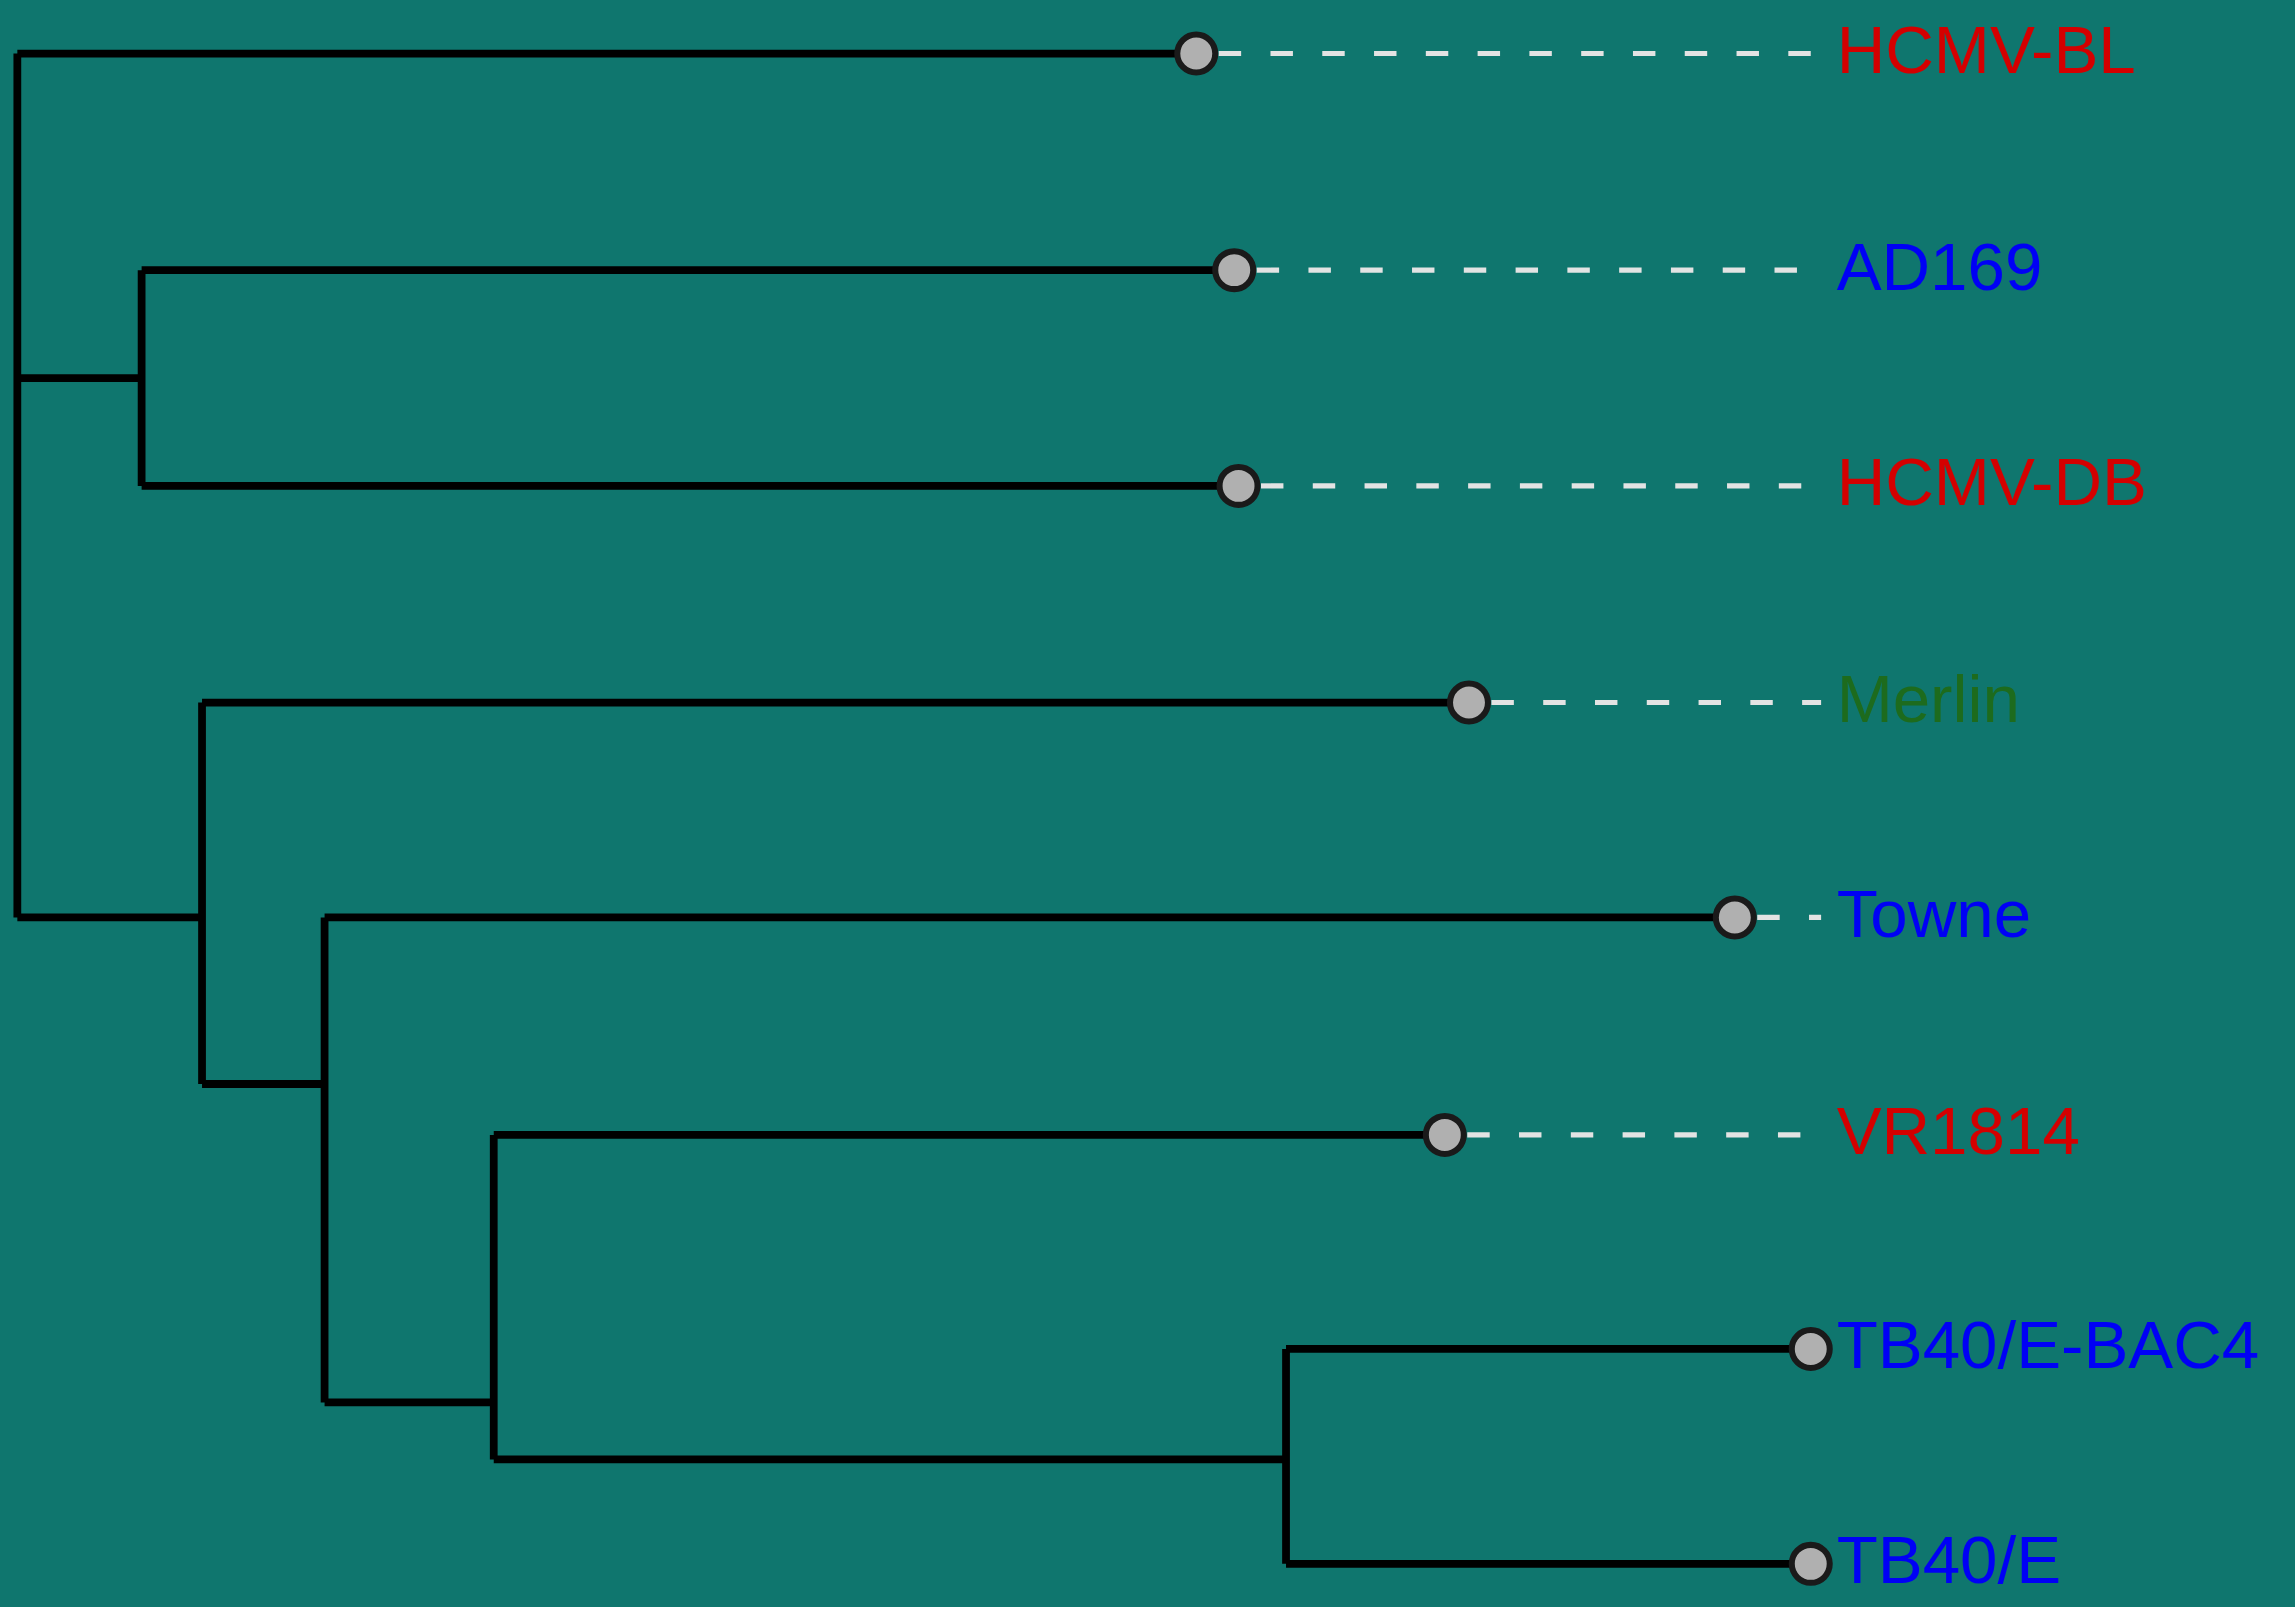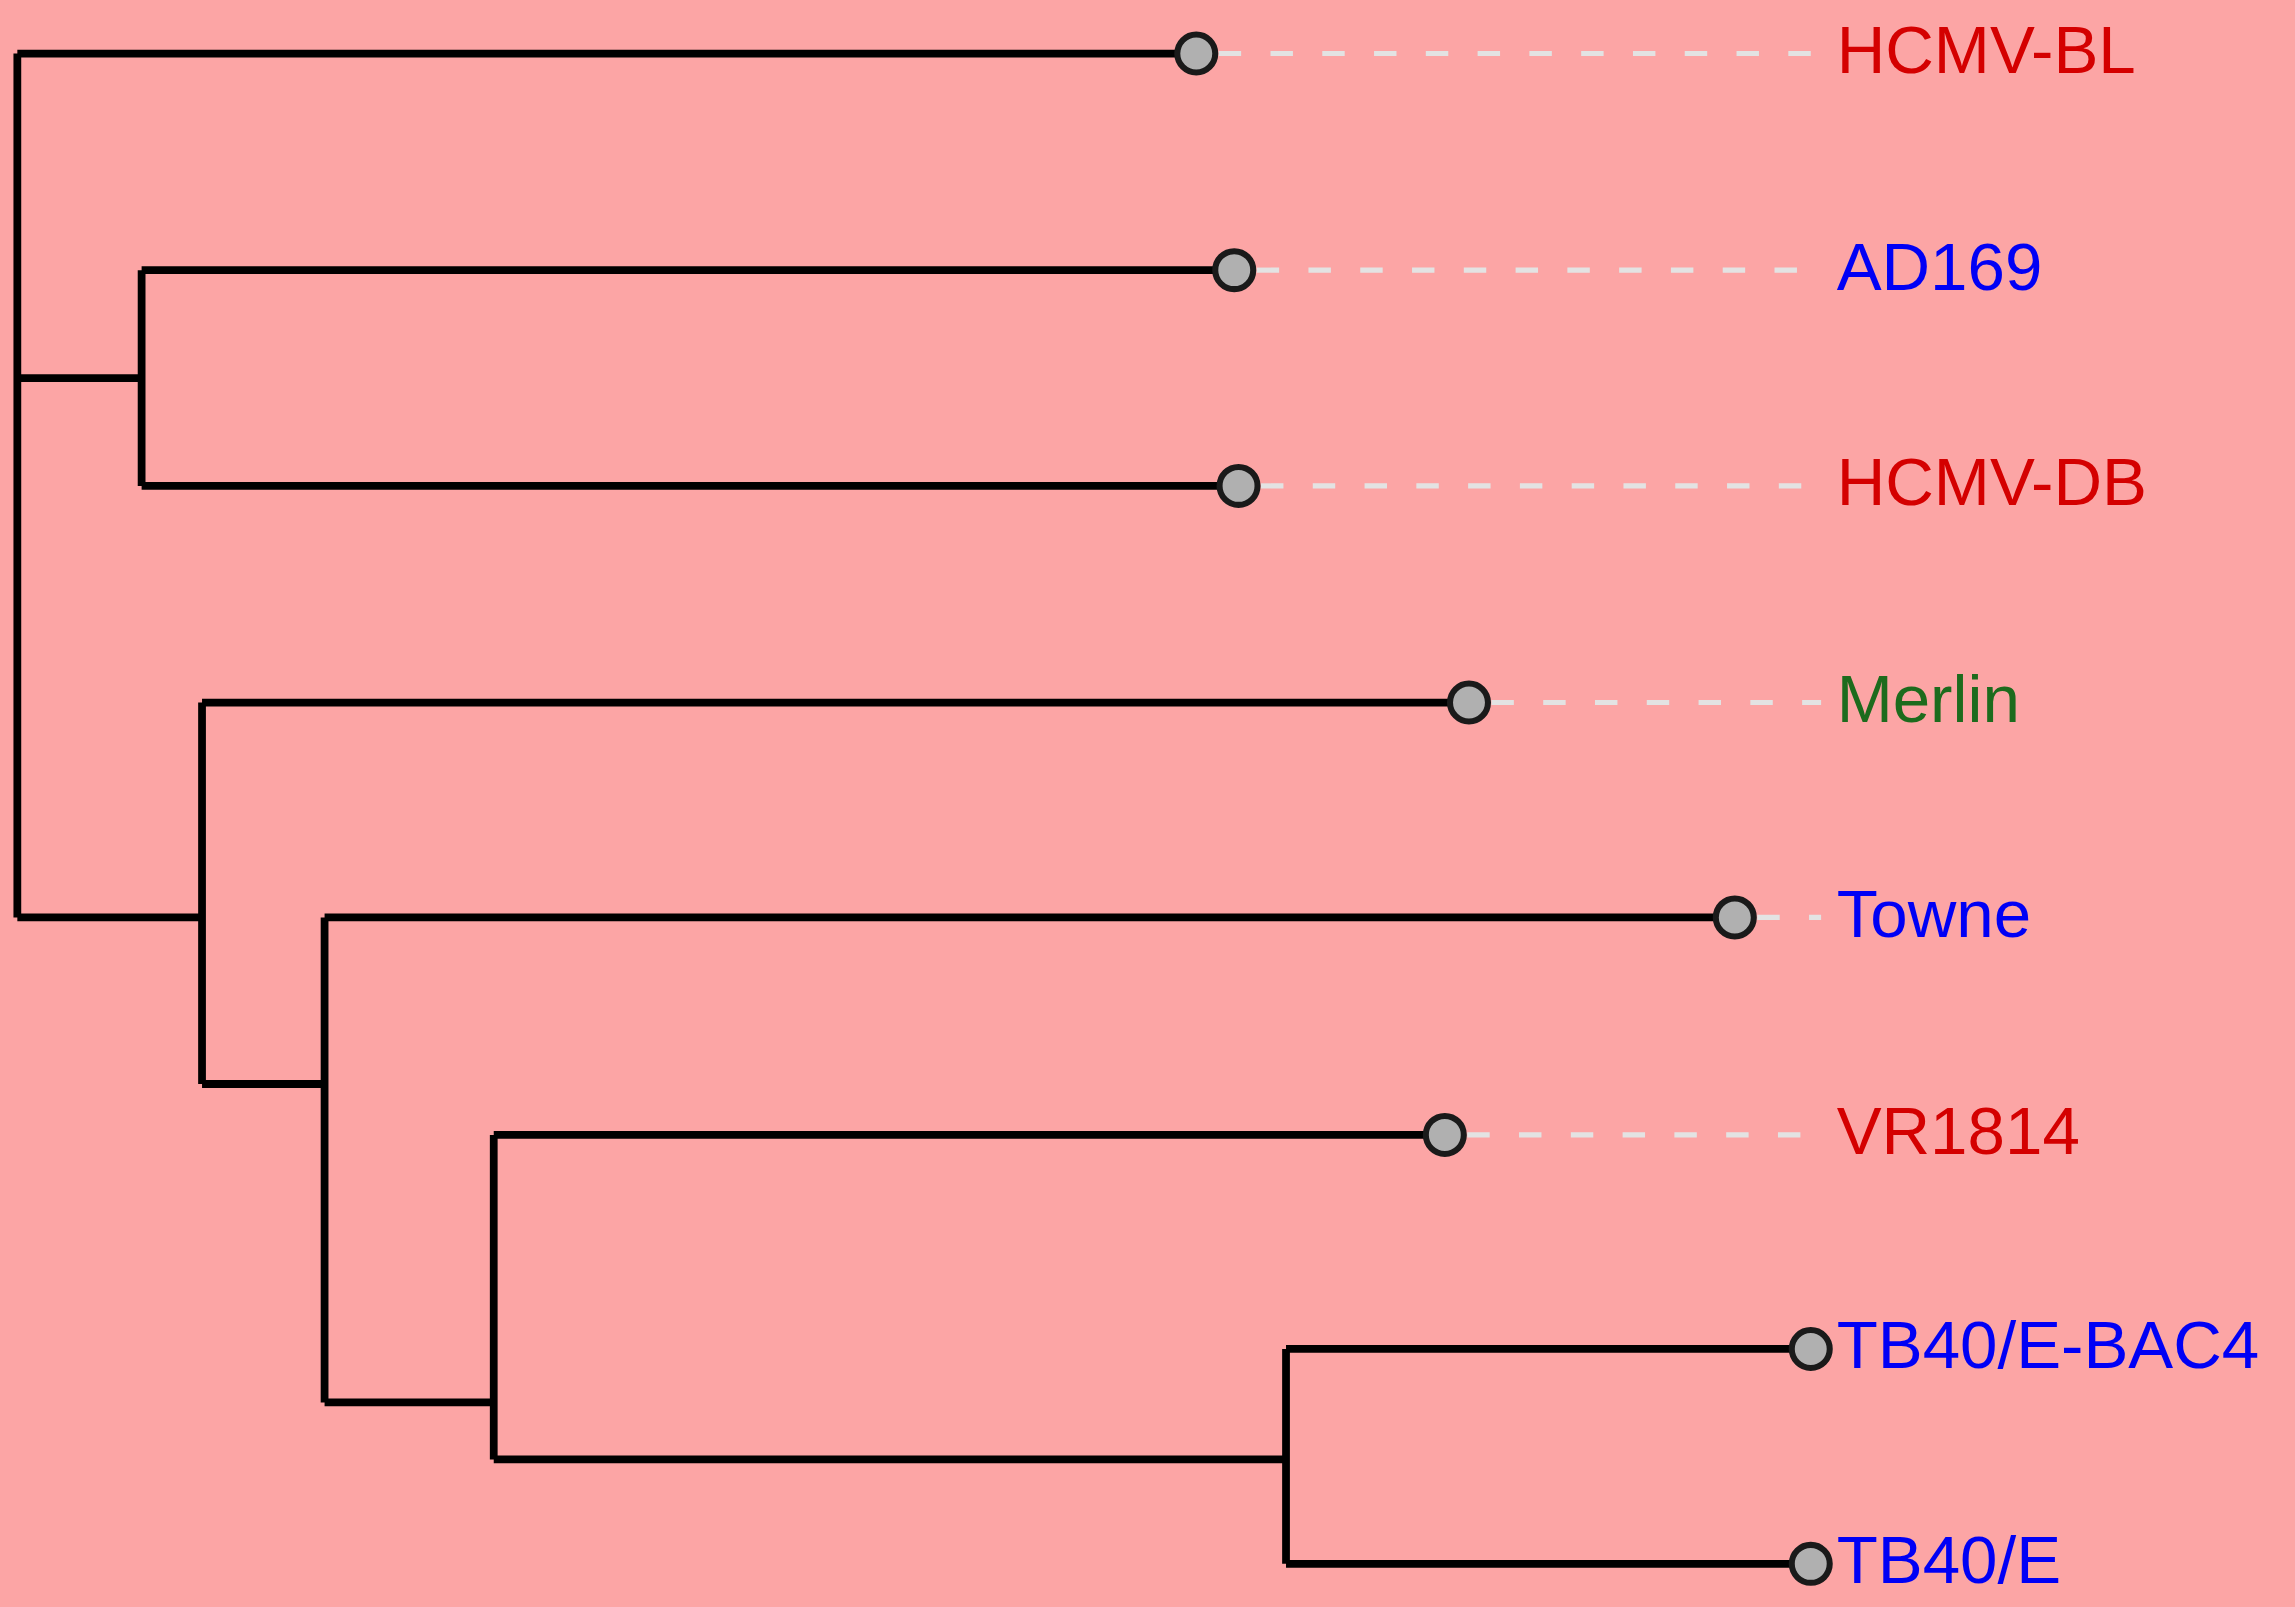--- a/index.html
+++ b/index.html
@@ -8,21 +8,21 @@
     padding: 0;
     background: #ffffff;
   }
   body {
     font-family: "Liberation Sans", sans-serif;
   }
   #tree-figure {
     position: relative;
     width: 2295px;
     height: 1607px;
-    background: #fca5a5;
+    background: #0f766e;
     overflow: hidden;
   }
   #tree-svg {
     position: absolute;
     left: 0;
     top: 0;
     width: 2295px;
     height: 1607px;
     display: block;
   }

